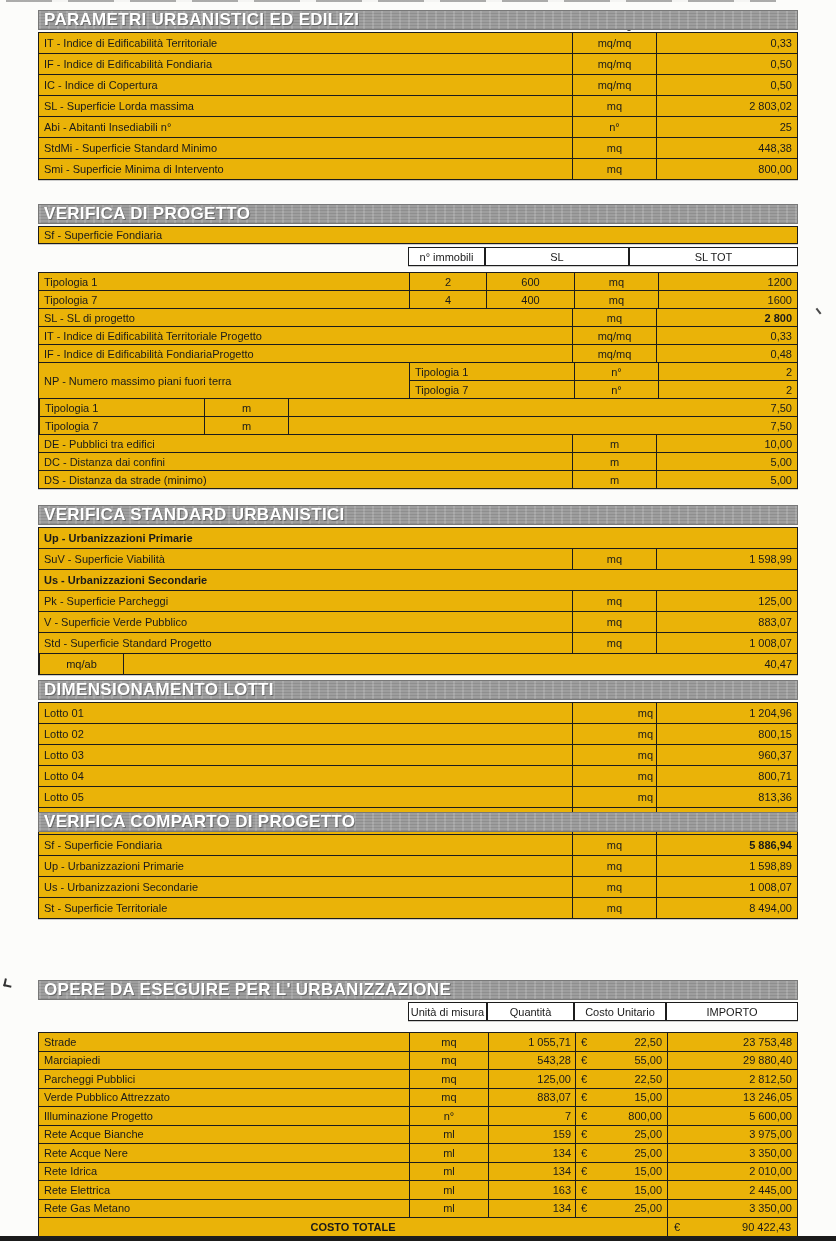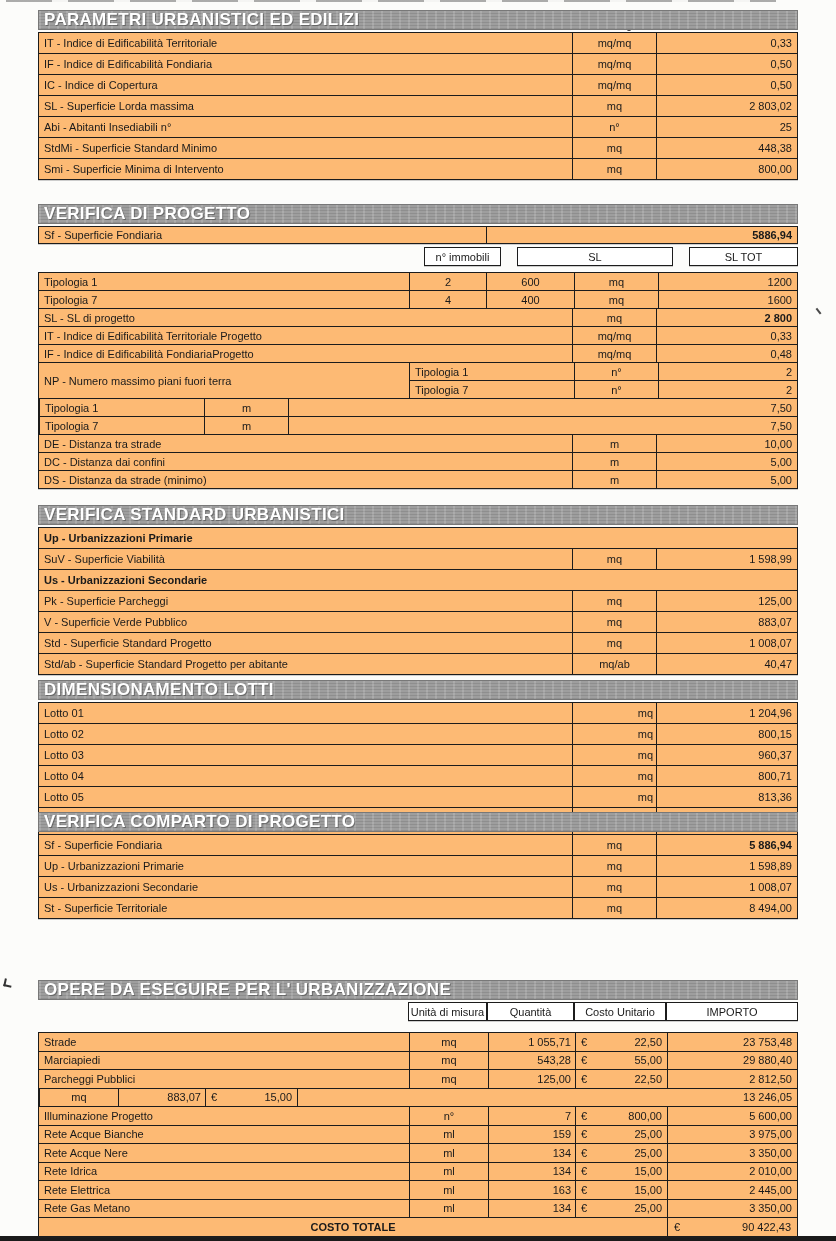--- a/index.html
+++ b/index.html
@@ -23,46 +23,46 @@
       repeating-linear-gradient(0deg, rgba(0,0,0,.10) 0 1px, rgba(0,0,0,0) 1px 3px),
       #9e9e9e;
     border:1px solid #787878;
     color:#fff; font-weight:bold; font-size:17px; letter-spacing:.3px;
     text-shadow:1px 1px 0 rgba(70,70,70,.55);
     white-space:nowrap;
   }
 
   .tbl { border-top:1.7px solid var(--ln); }
   .row {
-    display:flex; align-items:stretch; height:21px; background:#fdba74;
+    display:flex; align-items:stretch; height:21px; background:#eab308;
     border-left:1.5px solid var(--ln); border-right:1.5px solid var(--ln);
     border-bottom:1.9px solid var(--ln);
     box-shadow:0 1px 0 rgba(40,40,40,.22);
   }
   .rowtop { border-top:1.7px solid var(--ln); }
   #s2 .row { height:18px; }
   #s6 .row { height:18.5px; }
 
   .c { display:flex; align-items:center; padding:0 5px; font-size:11px; white-space:nowrap; overflow:hidden; }
   .lab  { width:533px; }
   .unit { width:84px; justify-content:center; padding:0 2px; border-left:1.5px solid var(--ln); }
   .unit-r { justify-content:flex-end; padding-right:3px; }
   .val  { flex:1; justify-content:flex-end; padding-right:5px; border-left:1.5px solid var(--ln); }
   .b { font-weight:bold; }
   .subcell { width:100%; font-weight:bold; }
   .ctr { justify-content:center; }
 
   
   .sflab { width:447px; }
   .sfval { flex:1; justify-content:flex-end; padding-right:5px; border-left:1.5px solid var(--ln); }
-  .hdrrow { display:flex; height:19px; margin:3px 0 6px;gap:16px; }
+  .hdrrow { display:flex; height:19px; margin:3px 0 6px; }
   .spacer { width:370px; }
   .hc { display:flex; align-items:center; justify-content:center; font-size:11px;
         border:1.5px solid var(--ln); background:#fff; box-shadow:0 1px 0 rgba(40,40,40,.22); }
-  .hc77 { width:77px; } .hc172 { width:156px; } .hcfx { flex:1; }
+  .hc77 { width:77px; } .hc172 { width:144px; } .hcfx { flex:1; }
   .l2  { width:370px; }
   .cnt { width:77px; justify-content:center; border-left:1.5px solid var(--ln); }
   .slv { width:88px; justify-content:center; border-left:1.5px solid var(--ln); }
   .grow { height:36px !important; padding:0; }
   .glab { width:370px; }
   .gright { flex:1; display:flex; flex-direction:column; }
   .srow { display:flex; flex:1; align-items:stretch; }
   .srow:first-child { border-bottom:1.5px solid var(--ln); }
   .sname { width:165px; border-left:1.5px solid var(--ln); }
   .sunit { width:84px; justify-content:center; border-left:1.5px solid var(--ln); }
@@ -139,21 +139,20 @@
     </div>
   </div>
 </div>
 
 <div class="sec" id="s2">
   <div class="bar">
     <span>VERIFICA DI PROGETTO</span>
   </div>
   <div class="row rowtop">
     <div class="c sflab">Sf - Superficie Fondiaria</div>
-    <div class="c sfval b">5886,94</div>
   </div>
   <div class="hdrrow">
     <div class="spacer"></div>
     <div class="hc hc77">n° immobili</div>
     <div class="hc hc172">SL</div>
     <div class="hc hcfx">SL TOT</div>
   </div>
   <div class="tbl">
     <div class="row">
       <div class="c l2">Tipologia 1</div>
@@ -207,21 +206,21 @@
           <div class="c sval">7,50</div>
         </div>
         <div class="srow">
           <div class="c sname">Tipologia 7</div>
           <div class="c sunit">m</div>
           <div class="c sval">7,50</div>
         </div>
       </div>
     </div>
     <div class="row">
-      <div class="c lab">DE - Distanza tra strade</div>
+      <div class="c lab">DE - Pubblici tra edifici</div>
       <div class="c unit">m</div>
       <div class="c val">10,00</div>
     </div>
     <div class="row">
       <div class="c lab">DC - Distanza dai confini</div>
       <div class="c unit">m</div>
       <div class="c val">5,00</div>
     </div>
     <div class="row">
       <div class="c lab">DS - Distanza da strade (minimo)</div>
@@ -256,21 +255,20 @@
       <div class="c lab">V - Superficie Verde Pubblico</div>
       <div class="c unit">mq</div>
       <div class="c val">883,07</div>
     </div>
     <div class="row">
       <div class="c lab">Std - Superficie Standard Progetto</div>
       <div class="c unit">mq</div>
       <div class="c val">1 008,07</div>
     </div>
     <div class="row">
-      <div class="c lab">Std/ab - Superficie Standard Progetto per abitante</div>
       <div class="c unit">mq/ab</div>
       <div class="c val">40,47</div>
     </div>
   </div>
 </div>
 
 <div class="sec" id="s4">
   <div class="bar">
     <span>DIMENSIONAMENTO LOTTI</span>
   </div>
@@ -377,20 +375,21 @@
       <div class="c l6">Parcheggi Pubblici</div>
       <div class="c u6">mq</div>
       <div class="c qty">125,00</div>
       <div class="c cost">
           <span>€</span>
           <span>22,50</span>
         </div>
       <div class="c imp">2 812,50</div>
     </div>
     <div class="row">
+      <div class="c l6">Verde Pubblico Attrezzato</div>
       <div class="c u6">mq</div>
       <div class="c qty">883,07</div>
       <div class="c cost">
           <span>€</span>
           <span>15,00</span>
         </div>
       <div class="c imp">13 246,05</div>
     </div>
     <div class="row">
       <div class="c l6">Illuminazione Progetto</div>

